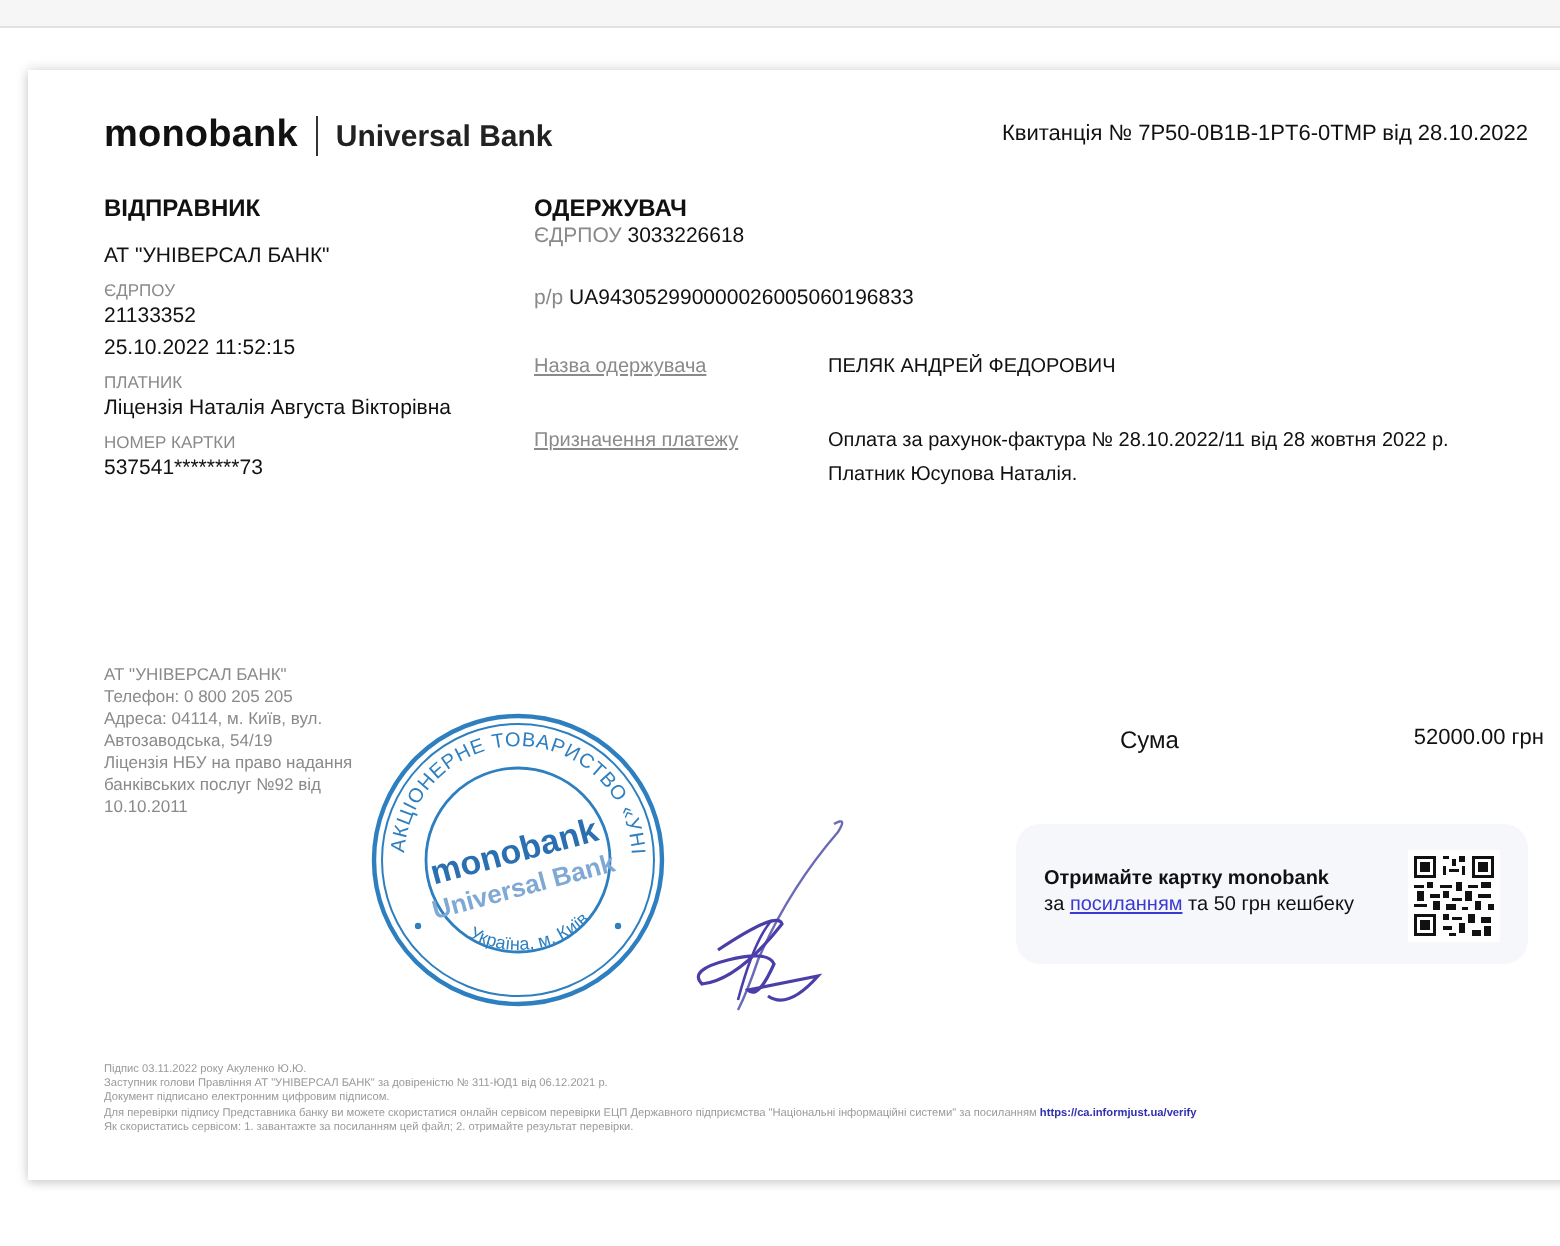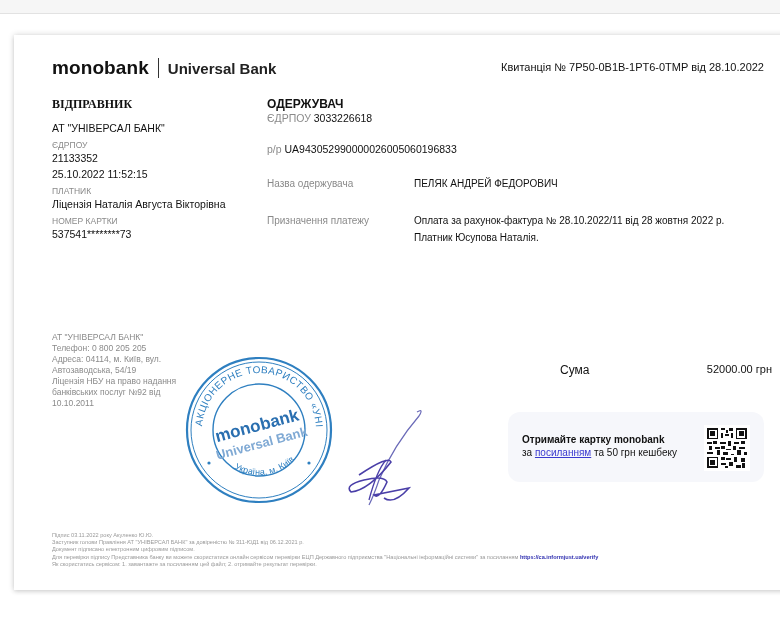--- a/index.html
+++ b/index.html
@@ -24,21 +24,21 @@
   .section-title { position: absolute; font-size: 12px; font-weight: bold; color: #111; }
 
   .s-col { position: absolute; left: 38px; top: 86px; width: 210px; }
   .s-value { font-size: 10.5px; color: #111; line-height: 14px; }
   .s-label { font-size: 8.5px; color: #8a8a8a; text-transform: uppercase; line-height: 12px; margin-top: 4px; }
   .s-row { margin-bottom: 2px; }
 
   .r-line { position: absolute; left: 253px; font-size: 10.5px; color: #111; }
   .r-line .lab { color: #8a8a8a; }
 
-  .r-field-label { position: absolute; left: 253px; font-size: 10px; color: #8a8a8a; }
+  .r-field-label { position: absolute; left: 253px; font-size: 10px; color: #8a8a8a; text-decoration: underline; }
   .r-field-value { position: absolute; left: 400px; font-size: 10px; color: #111; line-height: 17px; width: 370px; }
 
   .bank-info { position: absolute; left: 38px; top: 297px; font-size: 8.5px; color: #8a8a8a; line-height: 11px; width: 140px; }
 
   .sum-label { position: absolute; left: 546px; top: 328px; font-size: 12px; color: #111; }
   .sum-value { position: absolute; right: 22px; top: 328px; font-size: 11px; font-weight: normal; color: #111; }
 
   .promo {
     position: absolute; left: 494px; top: 377px; width: 256px; height: 70px;
     background: #f6f7fb; border-radius: 12px;
@@ -62,21 +62,21 @@
 <div class="sheet">
 
   <div class="logo">
     <span class="logo-mono">monobank</span>
     <span class="logo-sep"></span>
     <span class="logo-ub">Universal Bank</span>
   </div>
 
   <div class="receipt-title">Квитанція № 7P50-0B1B-1PT6-0TMP від 28.10.2022</div>
 
-  <div class="section-title" style="left:38px; top:62px;font-family:Liberation Serif, serif;">ВІДПРАВНИК</div>
+  <div class="section-title" style="left:38px; top:62px;">ВІДПРАВНИК</div>
   <div class="s-col">
     <div class="s-value">АТ "УНІВЕРСАЛ БАНК"</div>
     <div class="s-row">
       <div class="s-label">ЄДРПОУ</div>
       <div class="s-value">21133352</div>
     </div>
     <div class="s-row">
       <div class="s-value">25.10.2022 11:52:15</div>
     </div>
     <div class="s-row">

